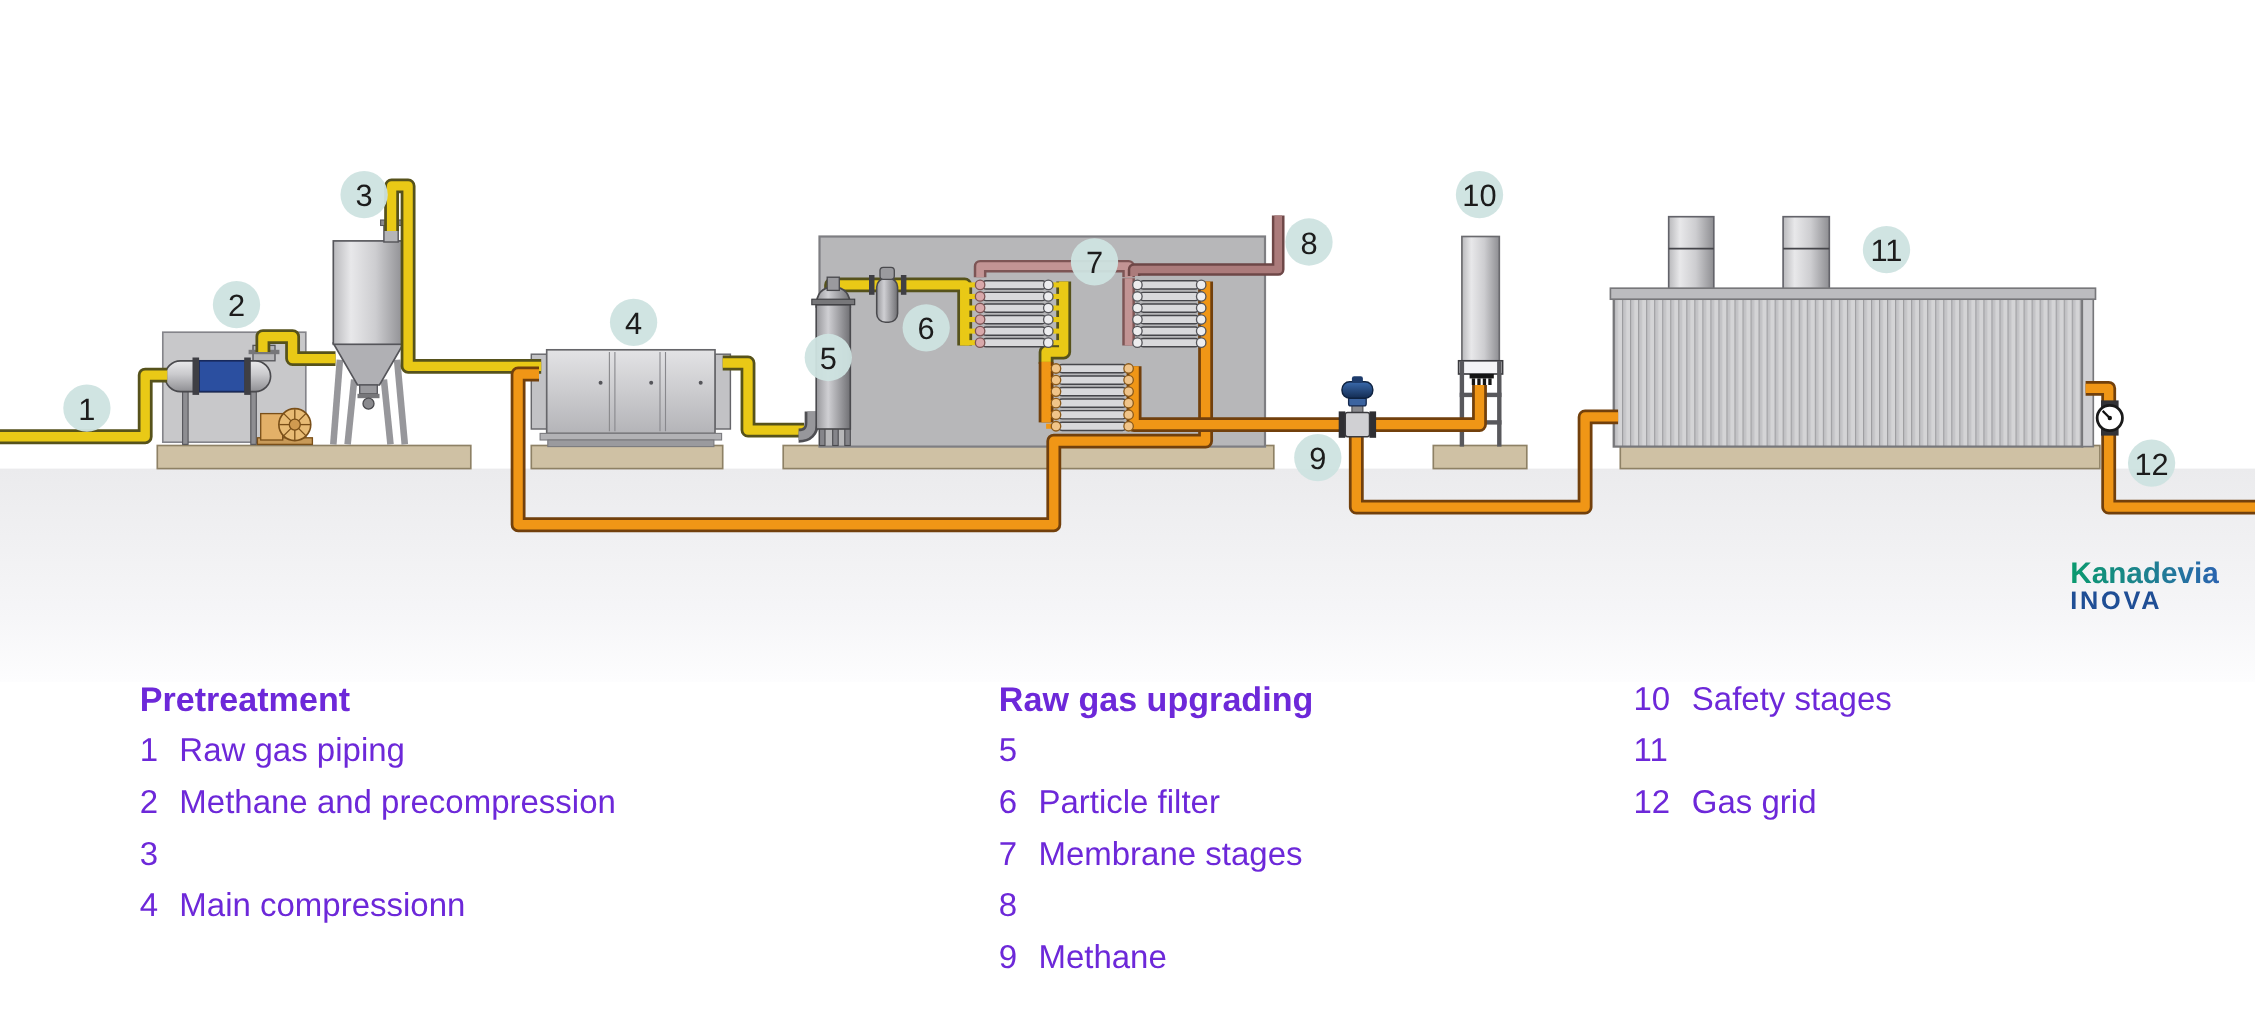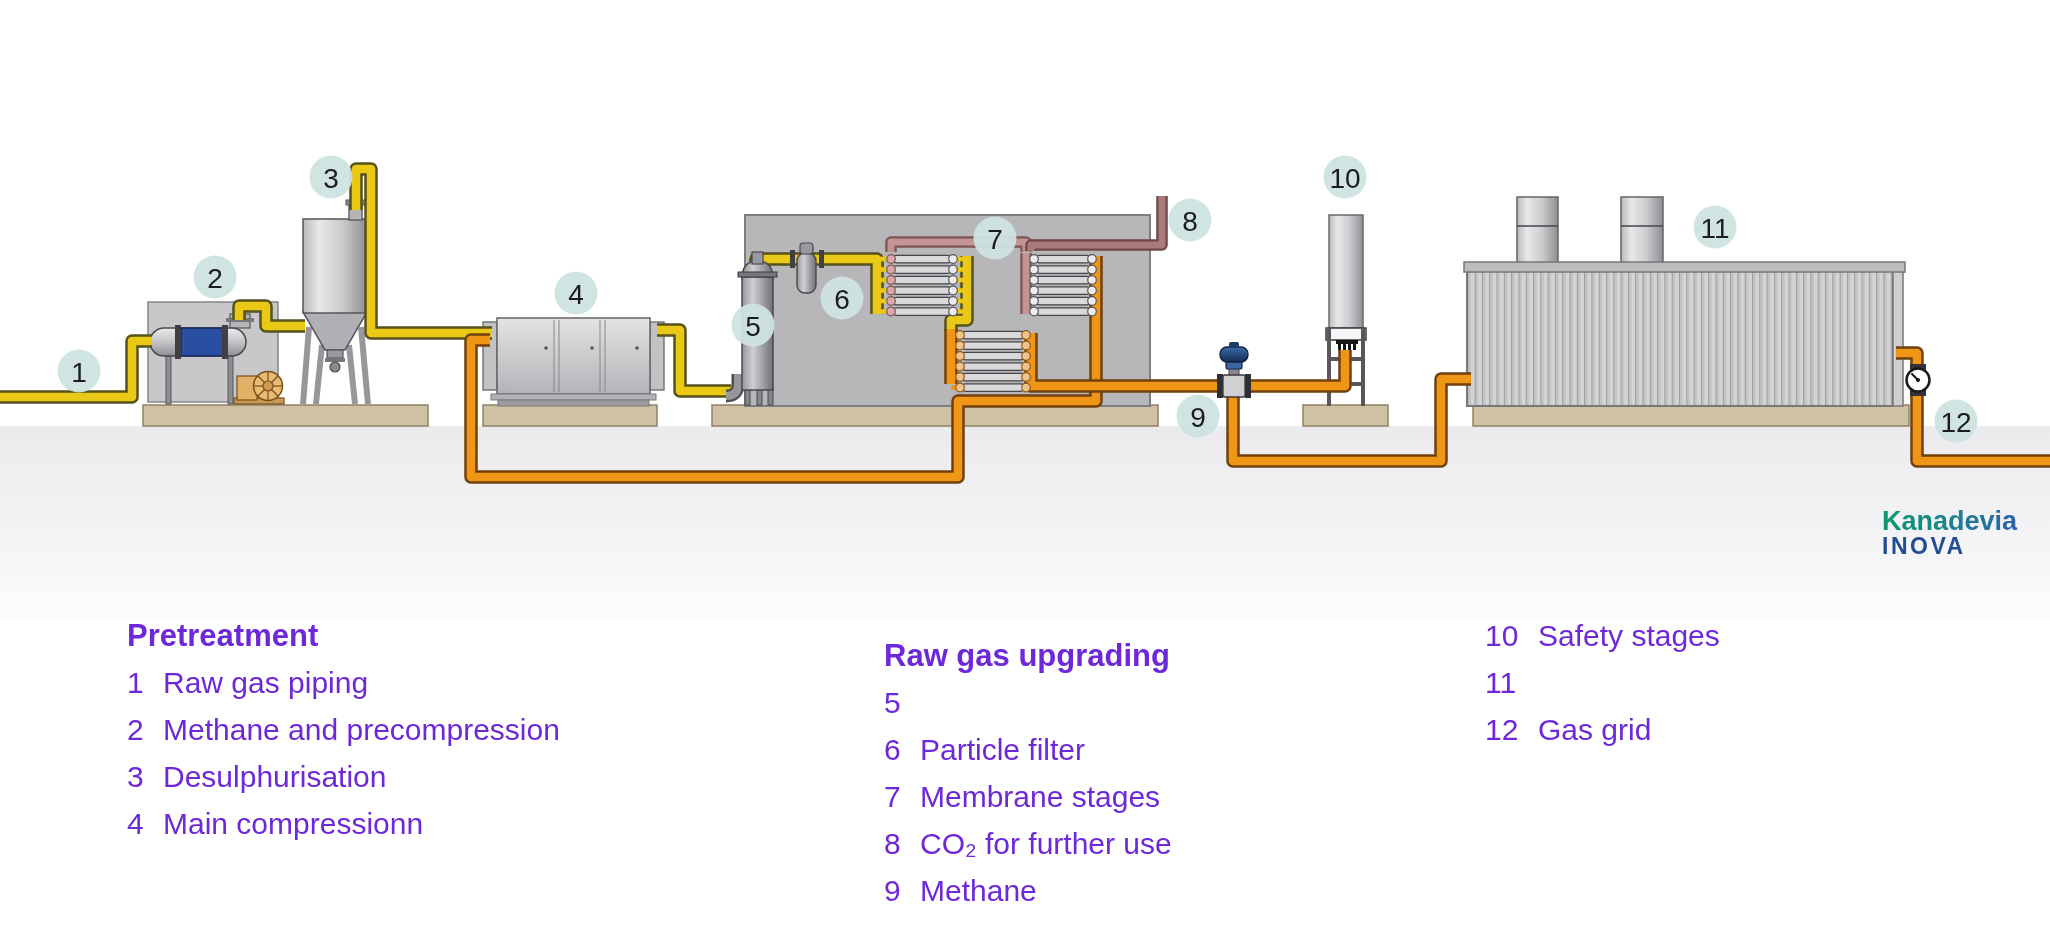--- a/index.html
+++ b/index.html
@@ -443,44 +443,42 @@
   <div class="legend-row">
         <span class="legend-num">1</span>
         <span>Raw gas piping</span>
       </div>
   <div class="legend-row">
         <span class="legend-num">2</span>
         <span>Methane and precompression</span>
       </div>
   <div class="legend-row">
         <span class="legend-num">3</span>
-        <span>Desulphurisation</span>
       </div>
   <div class="legend-row">
         <span class="legend-num">4</span>
         <span>Main compressionn</span>
       </div>
 </div>
 
-<div class="legend-col" style="left:884px;top:612px;margin-top:20px;">
+<div class="legend-col" style="left:908px;top:612px;">
   <div class="legend-title">Raw gas upgrading</div>
   <div class="legend-row">
         <span class="legend-num">5</span>
       </div>
   <div class="legend-row">
         <span class="legend-num">6</span>
         <span>Particle filter</span>
       </div>
   <div class="legend-row">
         <span class="legend-num">7</span>
         <span>Membrane stages</span>
       </div>
   <div class="legend-row">
         <span class="legend-num">8</span>
-        <span>CO₂ for further use</span>
       </div>
   <div class="legend-row">
         <span class="legend-num">9</span>
         <span>Methane</span>
       </div>
 </div>
 
 <div class="legend-col col3" style="left:1485px;top:612px;">
   <div class="legend-row">
         <span class="legend-num">10</span>

